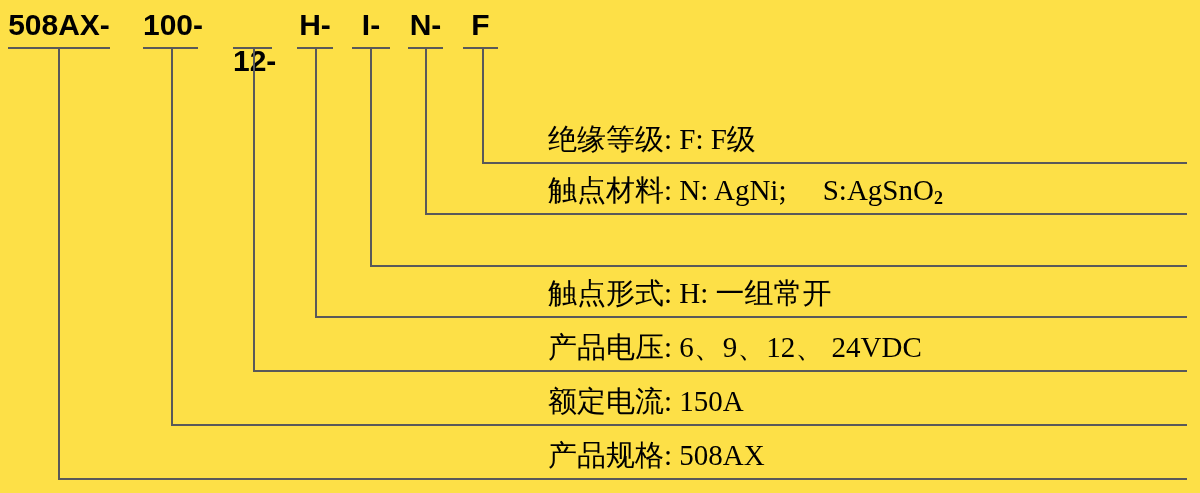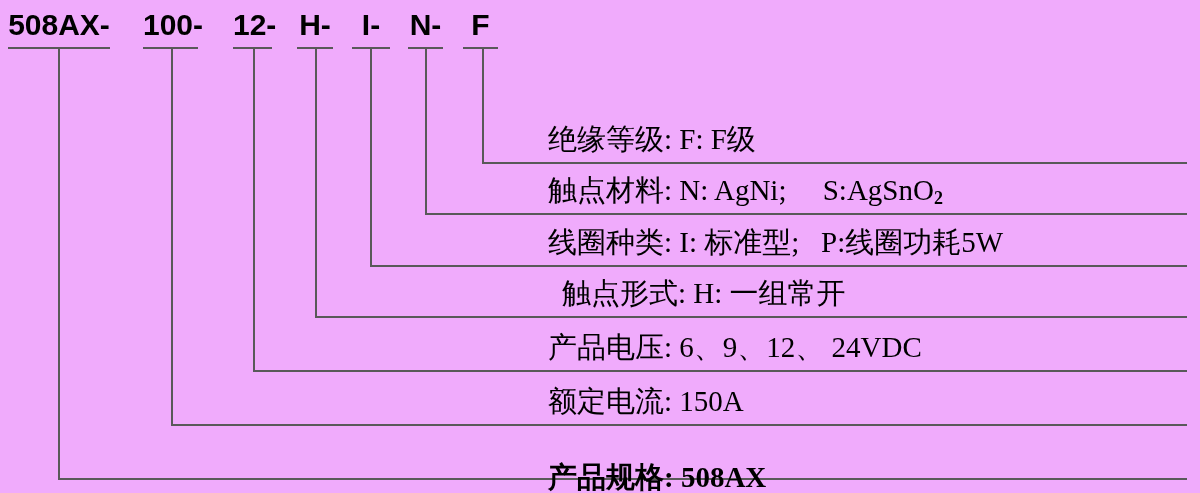--- a/index.html
+++ b/index.html
@@ -4,21 +4,21 @@
 <style>
   html, body {
     margin: 0;
     padding: 0;
     background: #ffffff;
   }
   .canvas {
     position: relative;
     width: 1200px;
     height: 493px;
-    background: #f0abfc;
+    background: #fde047;
     overflow: hidden;
     font-family: "Liberation Serif", "DejaVu Serif", serif;
   }
   
   .code-seg {
     position: absolute;
     top: 8px;
     height: 34px;
     line-height: 34px;
     text-align: center;
@@ -62,21 +62,21 @@
     top: 0.25em;
   }
 </style>
 </head>
 <body>
 
 <div class="canvas">
 
   <div class="code-seg" style="left:8px;   width:102px;">508AX-</div>
   <div class="code-seg" style="left:143px; width:55px;">100-</div>
-  <div class="code-seg" style="left:233px; width:39px;">12-</div>
+  <div class="code-seg" style="left:233px; width:39px;margin-top:36px;">12-</div>
   <div class="code-seg" style="left:297px; width:36px;">H-</div>
   <div class="code-seg" style="left:352px; width:38px;">I-</div>
   <div class="code-seg" style="left:408px; width:35px;">N-</div>
   <div class="code-seg" style="left:463px; width:35px;">F</div>
 
   <div class="seg-underline" style="left:8px;   width:102px;"></div>
   <div class="seg-underline" style="left:143px; width:55px;"></div>
   <div class="seg-underline" style="left:233px; width:39px;"></div>
   <div class="seg-underline" style="left:297px; width:36px;"></div>
   <div class="seg-underline" style="left:352px; width:38px;"></div>
@@ -86,19 +86,18 @@
   <div class="connector" style="left:58px;  width:1129px; height:433px;"></div>
   <div class="connector" style="left:171px; width:1016px; height:379px;"></div>
   <div class="connector" style="left:253px; width:934px;  height:325px;"></div>
   <div class="connector" style="left:315px; width:872px;  height:271px;"></div>
   <div class="connector" style="left:370px; width:817px;  height:220px;"></div>
   <div class="connector" style="left:425px; width:762px;  height:168px;"></div>
   <div class="connector" style="left:482px; width:705px;  height:117px;"></div>
 
   <div class="row-label" style="top:122px;font-family:Liberation Serif, serif;"><span>绝缘等级: F: F级</span></div>
   <div class="row-label" style="top:173px;"><span>触点材料: N: AgNi;     S:AgSnO</span><sub>2</sub></div>
-  <div class="row-label" style="top:225px;"><span>线圈种类: I: 标准型;   P:线圈功耗5W</span></div>
-  <div class="row-label" style="top:276px;margin-left:14px;"><span>触点形式: H: 一组常开</span></div>
+  <div class="row-label" style="top:276px;"><span>触点形式: H: 一组常开</span></div>
   <div class="row-label" style="top:330px;"><span>产品电压: 6、9、12、 24VDC</span></div>
   <div class="row-label" style="top:384px;text-align:right;"><span>额定电流: 150A</span></div>
-  <div class="row-label" style="top:460px;font-weight:bold;"><span>产品规格: 508AX</span></div>
+  <div class="row-label" style="top:438px;"><span>产品规格: 508AX</span></div>
 
 </div>
 
 </body></html>

